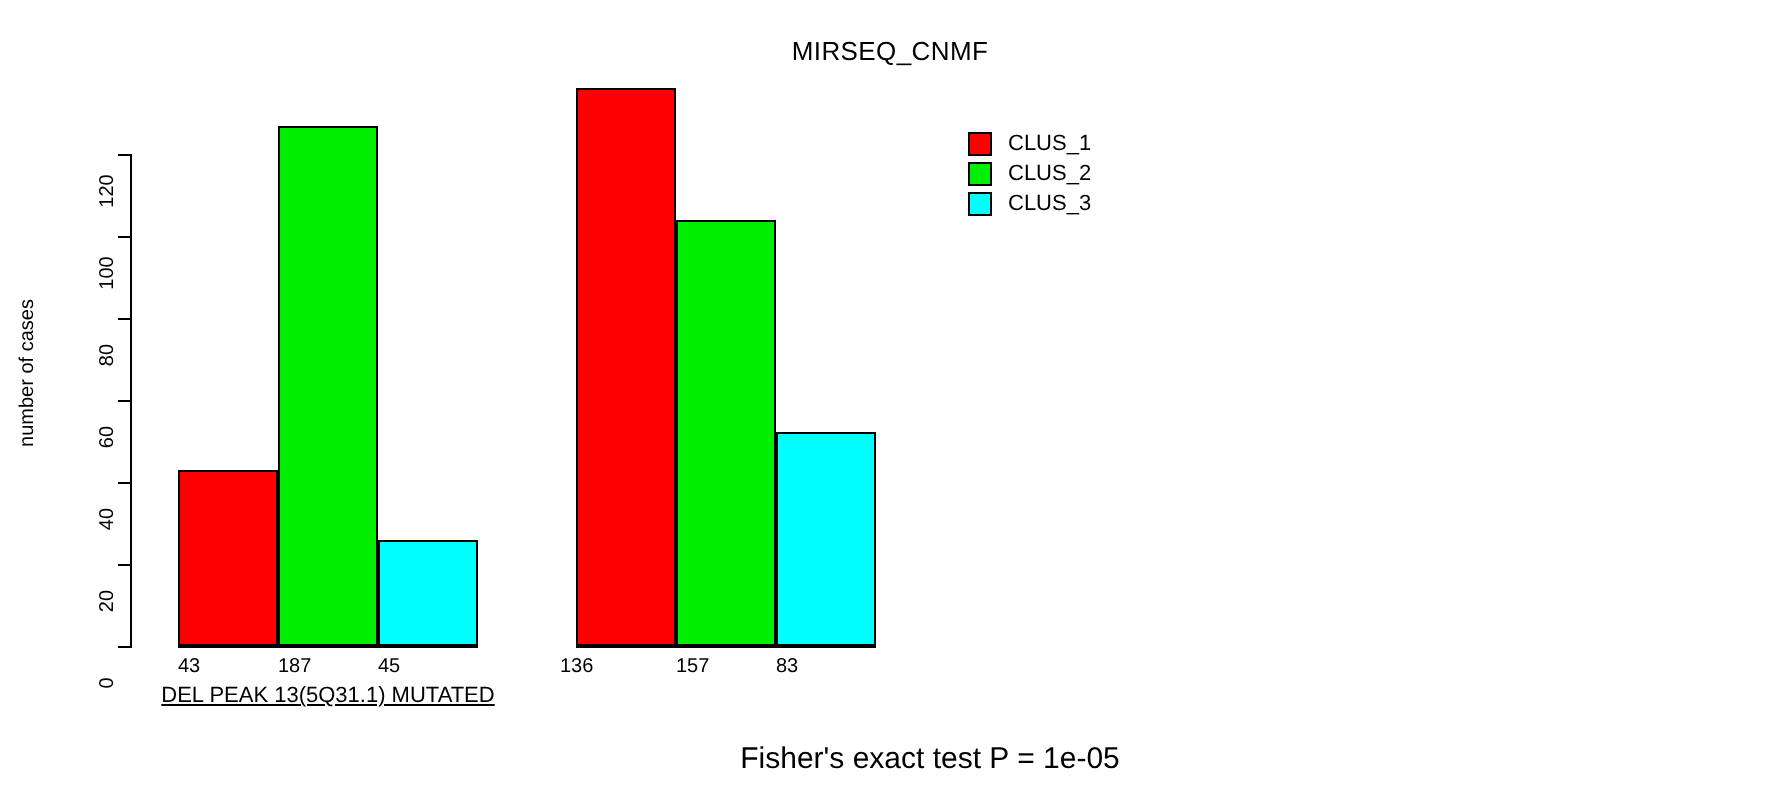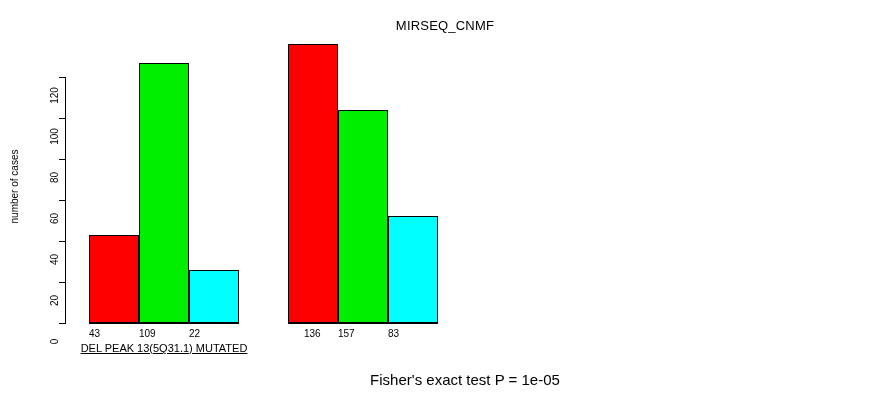--- a/index.html
+++ b/index.html
@@ -158,31 +158,47 @@
         <div class="y-tick" style="top: 77px;"></div>
         <div class="y-tick-label" style="left: 14px; top: 70px; width: 40px;">120</div>
       </div>
     <div class="y-axis-title">number of cases</div>
 
     <div id="bars-layer">
         <div class="baseline" style="left: 89px; width: 150px;"></div>
         <div class="bar" style="left: 89px; width: 50px; top: 235px; height: 88px; background: rgb(255, 0, 0);"></div>
         <div class="bar-value-label" style="left: 89px; width: 50px;">43</div>
         <div class="bar" style="left: 139px; width: 50px; top: 63px; height: 260px; background: rgb(0, 238, 0);"></div>
-        <div class="bar-value-label" style="left: 139px; width: 50px;">109</div>
+        <div class="bar-value-label" style="left: 139px; width: 50px;">187</div>
         <div class="bar" style="left: 189px; width: 50px; top: 270px; height: 53px; background: rgb(0, 255, 255);"></div>
-        <div class="bar-value-label" style="left: 189px; width: 50px;">22</div>
+        <div class="bar-value-label" style="left: 189px; width: 50px;">45</div>
         <div class="group-label" style="left: 59px; width: 210px;">DEL PEAK 13(5Q31.1) MUTATED</div>
         <div class="baseline" style="left: 288px; width: 150px;"></div>
         <div class="bar" style="left: 288px; width: 50px; top: 44px; height: 279px; background: rgb(255, 0, 0);"></div>
-        <div class="bar-value-label" style="left: 304px; width: 50px;">136</div>
+        <div class="bar-value-label" style="left: 280px; width: 50px;">136</div>
         <div class="bar" style="left: 338px; width: 50px; top: 110px; height: 213px; background: rgb(0, 238, 0);"></div>
         <div class="bar-value-label" style="left: 338px; width: 50px;">157</div>
         <div class="bar" style="left: 388px; width: 50px; top: 216px; height: 107px; background: rgb(0, 255, 255);"></div>
         <div class="bar-value-label" style="left: 388px; width: 50px;">83</div>
       </div>
 
   </div>
 
+  <div class="legend">
+    <div id="legend-rows">
+        <div class="legend-row">
+          <div class="legend-swatch" style="background: rgb(255, 0, 0);"></div>
+          <div class="legend-text">CLUS_1</div>
+        </div>
+        <div class="legend-row">
+          <div class="legend-swatch" style="background: rgb(0, 238, 0);"></div>
+          <div class="legend-text">CLUS_2</div>
+        </div>
+        <div class="legend-row">
+          <div class="legend-swatch" style="background: rgb(0, 255, 255);"></div>
+          <div class="legend-text">CLUS_3</div>
+        </div>
+      </div>
+  </div>
 
   <div class="footnote">Fisher's exact test P = 1e-05</div>
 
 </div>
 
 </body></html>

